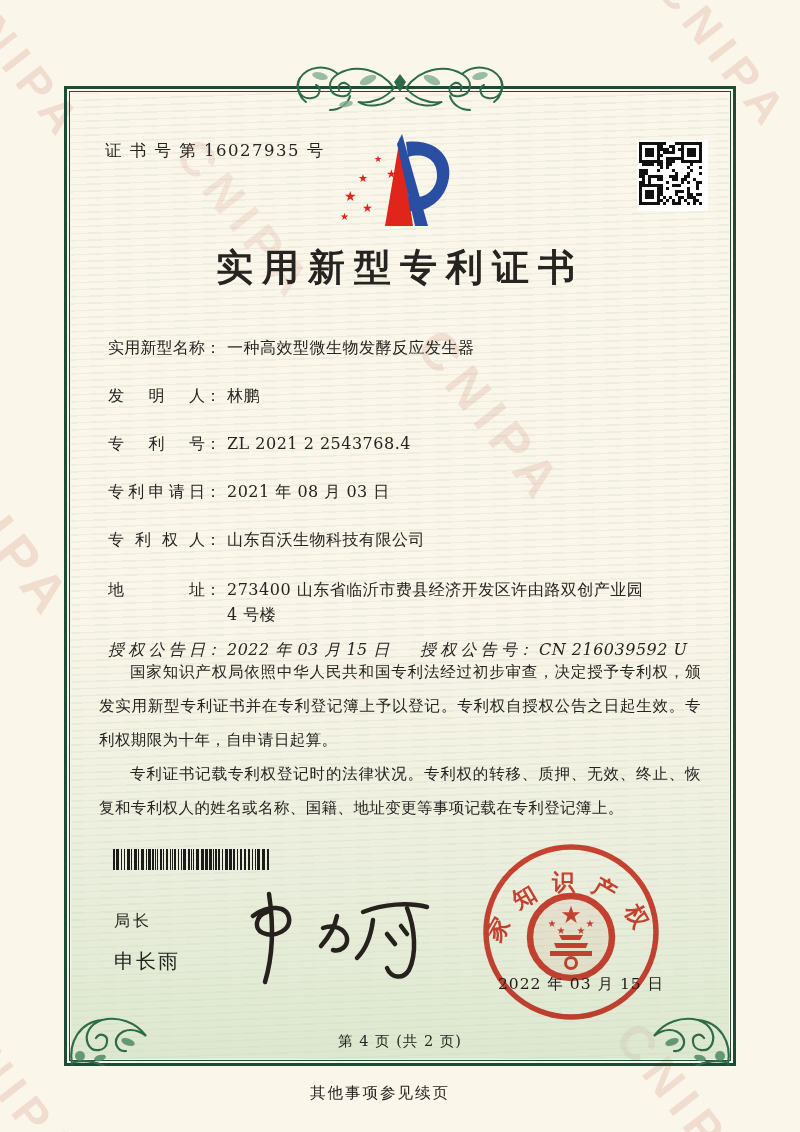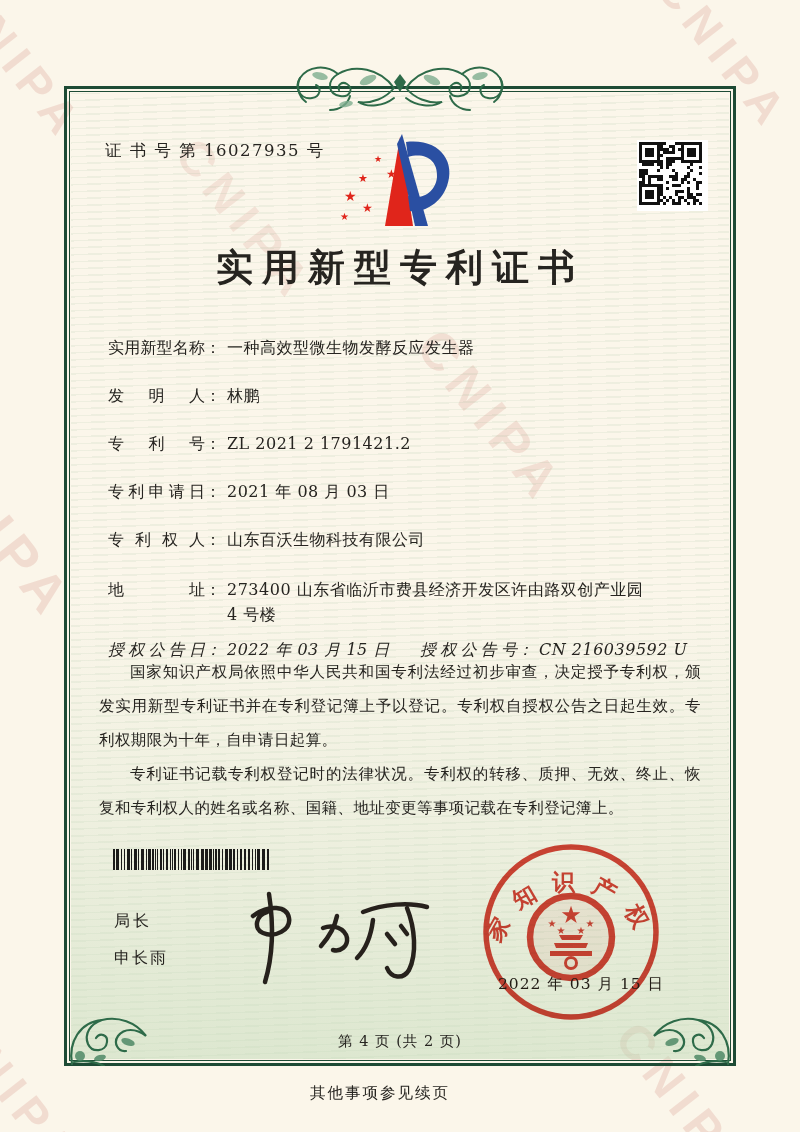--- a/index.html
+++ b/index.html
@@ -67,21 +67,21 @@
   .body-text{position:absolute; left:99px; top:655px; width:602px; z-index:4;}
   .body-text p{
     margin:0; font-size:15.5px; line-height:34px; text-indent:2em;
     text-align:justify; letter-spacing:0.4px;
   }
 
   .barcode{position:absolute; left:113px; top:849px; height:21px; display:flex; align-items:stretch; z-index:4;}
   .barcode i{display:block; background:#1b1b19;}
 
   .sig-title{position:absolute; left:114px; top:911px; font-size:16px; letter-spacing:3px; z-index:4;}
-  .sig-name{position:absolute; left:114px; top:948px; font-size:16px; letter-spacing:2px; z-index:4;}
+  .sig-name{position:absolute; left:114px; top:948px; font-size:20px; letter-spacing:2px; z-index:4;}
   .sig-script{position:absolute; left:225px; top:882px; width:220px; height:110px; z-index:5;}
 
   .seal{position:absolute; left:482px; top:843px; width:178px; height:178px; z-index:5; opacity:0.93; mix-blend-mode:multiply;}
   .seal-date{
     position:absolute; left:498px; top:974px; z-index:6; font-size:15.5px;
     color:#211c15; letter-spacing:1px; white-space:nowrap;
   }
 
   .page-num{position:absolute; left:0; width:800px; top:1032px; text-align:center; font-size:14.5px; letter-spacing:1px; z-index:4;}
   .footer-note{position:absolute; left:0; width:760px; top:1083px; text-align:center; font-size:15.5px; letter-spacing:2px; z-index:4;}
@@ -617,21 +617,21 @@
       <div class="on"></div>
       <div></div>
       <div class="on"></div>
     </div>
 
   <div class="title">实用新型专利证书</div>
 
   <div class="fields" id="fields">
       <div class="frow"><span class="flabel">实用新型名称</span><span class="fcolon">：</span><span class="fvalue">一种高效型微生物发酵反应发生器</span></div>
       <div class="frow"><span class="flabel">发明人</span><span class="fcolon">：</span><span class="fvalue">林鹏</span></div>
-      <div class="frow"><span class="flabel">专利号</span><span class="fcolon">：</span><span class="fvalue">ZL 2021 2 1791421.2</span></div>
+      <div class="frow"><span class="flabel">专利号</span><span class="fcolon">：</span><span class="fvalue">ZL 2021 2 2543768.4</span></div>
       <div class="frow"><span class="flabel">专利申请日</span><span class="fcolon">：</span><span class="fvalue">2021 年 08 月 03 日</span></div>
       <div class="frow"><span class="flabel">专利权人</span><span class="fcolon">：</span><span class="fvalue">山东百沃生物科技有限公司</span></div>
       <div class="frow two-line"><span class="flabel">地址</span><span class="fcolon">：</span><span class="fvalue">273400  山东省临沂市费县经济开发区许由路双创产业园 4 号楼</span></div>
       <div class="frow last"><span class="flabel">授权公告日</span><span class="fcolon">：</span><span class="fvalue">2022 年 03 月 15 日</span><span class="pair2"><span class="flabel">授权公告号</span><span class="fcolon">：</span><span class="fvalue">CN 216039592 U</span></span></div>
     </div>
 
   <div class="body-text" id="body-text">
       <p>国家知识产权局依照中华人民共和国专利法经过初步审查，决定授予专利权，颁发实用新型专利证书并在专利登记簿上予以登记。专利权自授权公告之日起生效。专利权期限为十年，自申请日起算。</p>
       <p>专利证书记载专利权登记时的法律状况。专利权的转移、质押、无效、终止、恢复和专利权人的姓名或名称、国籍、地址变更等事项记载在专利登记簿上。</p>
     </div>

